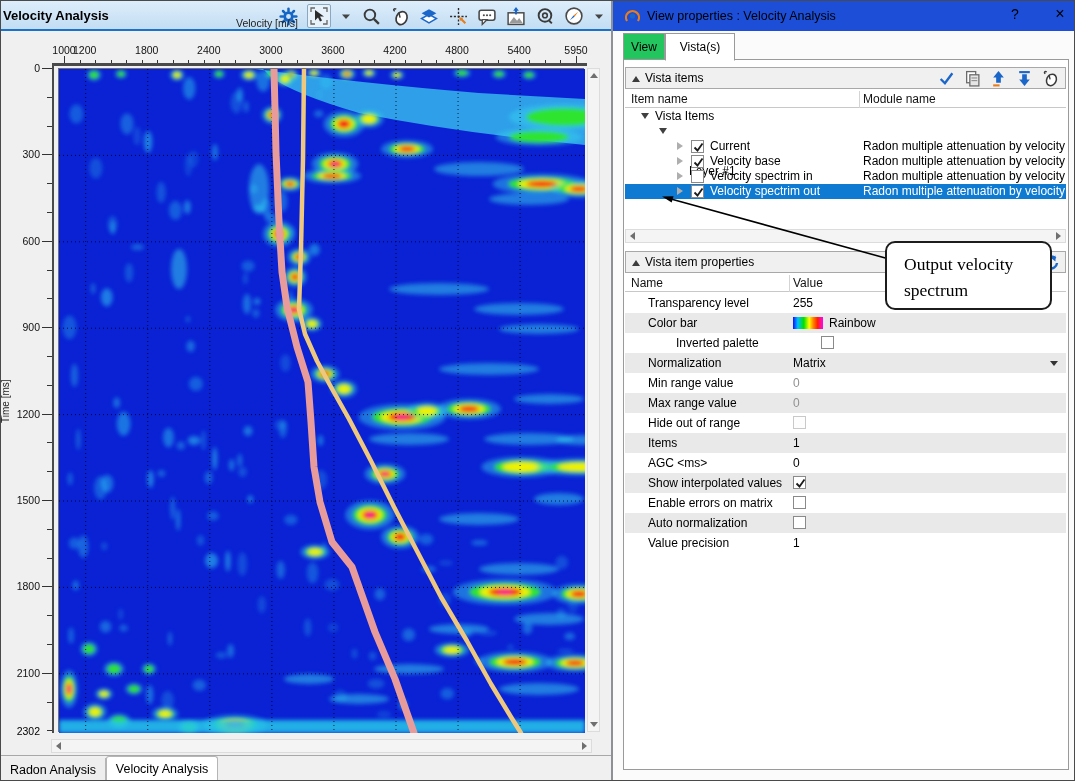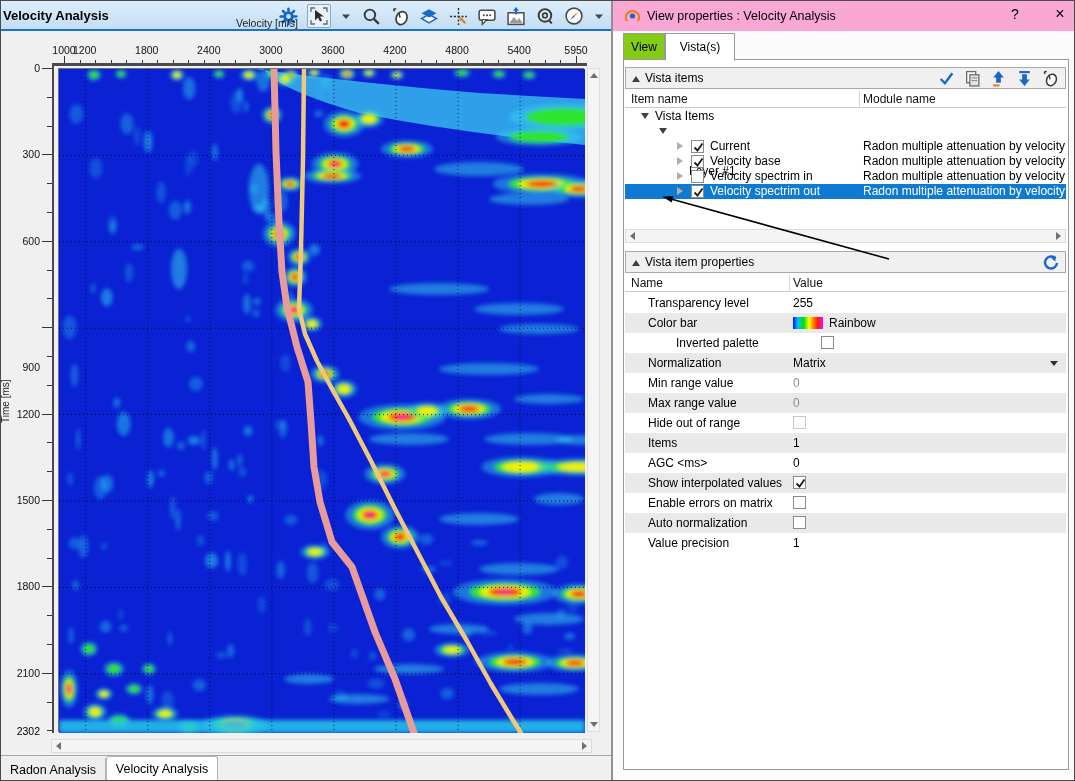--- a/index.html
+++ b/index.html
@@ -39,27 +39,27 @@
   .tri-left{border-top:4px solid transparent;border-bottom:4px solid transparent;border-right:5px solid #6f6f6f;left:4px;top:2px;}
   .tri-right{border-top:4px solid transparent;border-bottom:4px solid transparent;border-left:5px solid #6f6f6f;right:4px;top:2px;}
   .bottom-time{position:absolute;right:571px;top:724px;width:34px;text-align:right;font-size:10.5px;}
   
   .lp-tabbar{position:absolute;left:0;top:754px;width:610px;height:27px;background:#f0f0f0;border-top:1px solid #a8a8a8;}
   .btab{position:absolute;top:2px;height:25px;line-height:24px;text-align:center;font-size:12.5px;
         background:#eeeeee;border-right:1px solid #b5b5b5;cursor:pointer;}
   .btab.active{top:0;background:#fff;border:1px solid #b5b5b5;border-bottom:none;border-radius:3px 3px 0 0;}
   
   #dialog{position:absolute;left:610px;top:0;width:465px;height:781px;background:#fbfbfb;border-left:2px solid #8d9196;}
-  .dlg-titlebar{position:absolute;left:0;top:0;width:100%;height:30px;background:#f9a8d4;}
+  .dlg-titlebar{position:absolute;left:0;top:0;width:100%;height:30px;background:#1d4ed8;}
   .dlg-title{position:absolute;left:34px;top:8px;font-size:12.5px;}
   .dlg-appicon{position:absolute;left:11px;top:7px;}
   .dlg-help{position:absolute;left:392px;top:5px;width:20px;height:20px;text-align:center;font-size:14px;cursor:pointer;}
   .dlg-close{position:absolute;left:436px;top:4px;width:22px;height:22px;text-align:center;font-size:16px;cursor:pointer;}
   .dlg-tab{position:absolute;top:32px;height:27px;line-height:26px;text-align:center;font-size:12px;
-        background:#84cc16;border:1px solid #9a9a9a;cursor:pointer;z-index:2;}
+        background:#22c55e;border:1px solid #9a9a9a;cursor:pointer;z-index:2;}
   .dlg-tab.active{background:#fff;border-bottom:1px solid #fff;height:28px;}
   .tab-page{position:absolute;left:10px;top:58px;width:446px;height:711px;background:#fff;border:1px solid #9a9a9a;}
   .sec-hdr{position:absolute;left:12px;width:441px;height:22px;background:#f0f0f0;border:1px solid #a8a8a8;
         line-height:20px;padding-left:6px;font-size:12px;cursor:pointer;}
   .sec-tri{display:inline-block;width:0;height:0;border-left:4px solid transparent;border-right:4px solid transparent;
         border-bottom:6px solid #3c3c3c;margin-right:5px;}
   .hdr-icons{position:absolute;right:6px;top:2px;display:flex;gap:9px;align-items:center;}
   .hdr-ic{width:17px;height:17px;cursor:pointer;}
   .col-hdr{position:absolute;left:12px;width:441px;height:17px;border-bottom:1px solid #c8c8c8;font-size:12px;color:#111;background:#fff;}
   .col-hdr .c1{position:absolute;left:6px;top:1px;}
@@ -252,21 +252,21 @@
         <div class="vt-mark" style="left: 575px; height: 8px;"></div>
         <div class="vt-mark" style="left: 575px; height: 8px;"></div>
       </div>
     <div id="haxis-bar"></div>
     <div id="vaxis-line"></div>
     <div class="time-axis-label">Time [ms]</div>
     <div id="tlabels">
         <div class="tlabel" style="top: 67px;">0</div>
         <div class="tlabel" style="top: 153.403px;">300</div>
         <div class="tlabel" style="top: 239.806px;">600</div>
-        <div class="tlabel" style="top: 326.209px; margin-top: 40px;">900</div>
+        <div class="tlabel" style="top: 326.209px;">900</div>
         <div class="tlabel" style="top: 412.613px;">1200</div>
         <div class="tlabel" style="top: 499.016px;">1500</div>
         <div class="tlabel" style="top: 585.419px;">1800</div>
         <div class="tlabel" style="top: 671.822px;">2100</div>
       </div>
     <div id="tmarks">
         <div class="tt-mark" style="top: 67px; width: 10px; left: 0px;"></div>
         <div class="tt-mark" style="top: 95.801px; width: 5px; left: 5px;"></div>
         <div class="tt-mark" style="top: 124.602px; width: 5px; left: 5px;"></div>
         <div class="tt-mark" style="top: 153.403px; width: 10px; left: 0px;"></div>
@@ -852,14 +852,17 @@
           <span class="pr-name">Value precision</span>
           <span class="pr-val">1</span>
         </div>
       </div>
   </div>
 
   <svg id="annot-overlay">
     <line x1="670" y1="198" x2="888" y2="258" stroke="#000" stroke-width="1.6"></line>
     <polygon points="661,195.5 672.5,195.3 670.7,201.5" fill="#000"></polygon>
   </svg>
+  <div id="callout">
+    <span>Output velocity spectrum</span>
+  </div>
 
 </div>
 
 </body></html>

